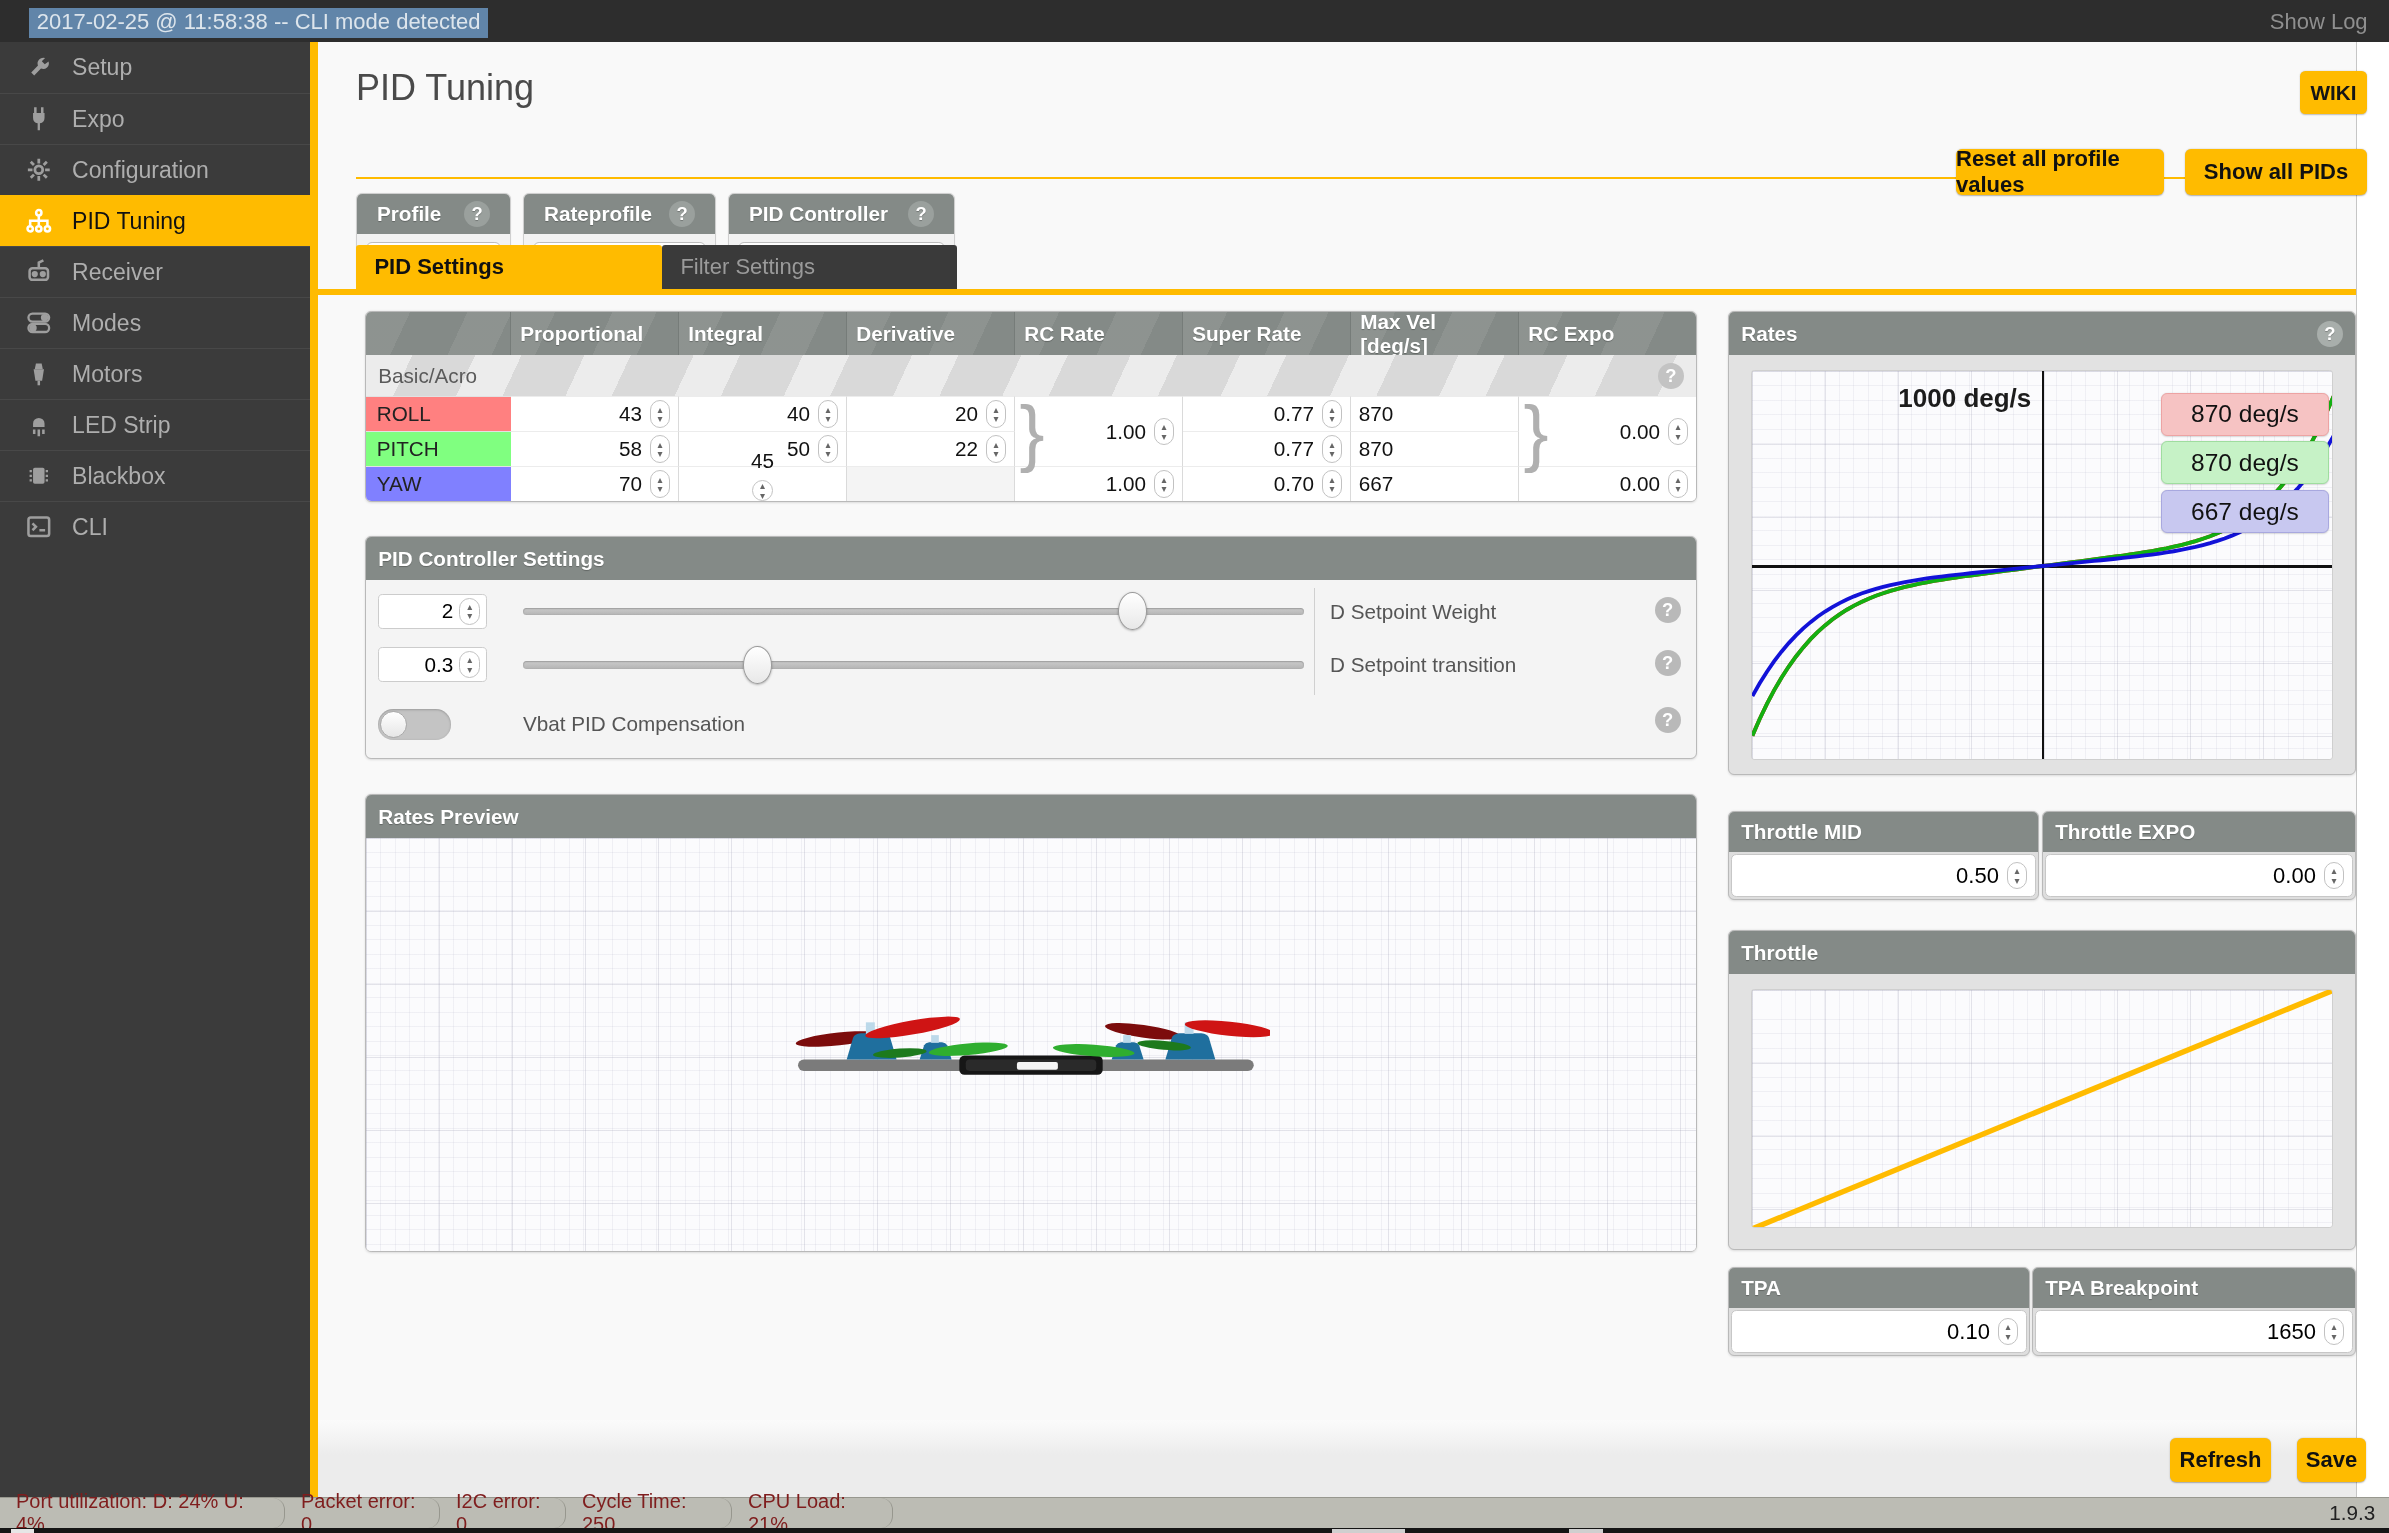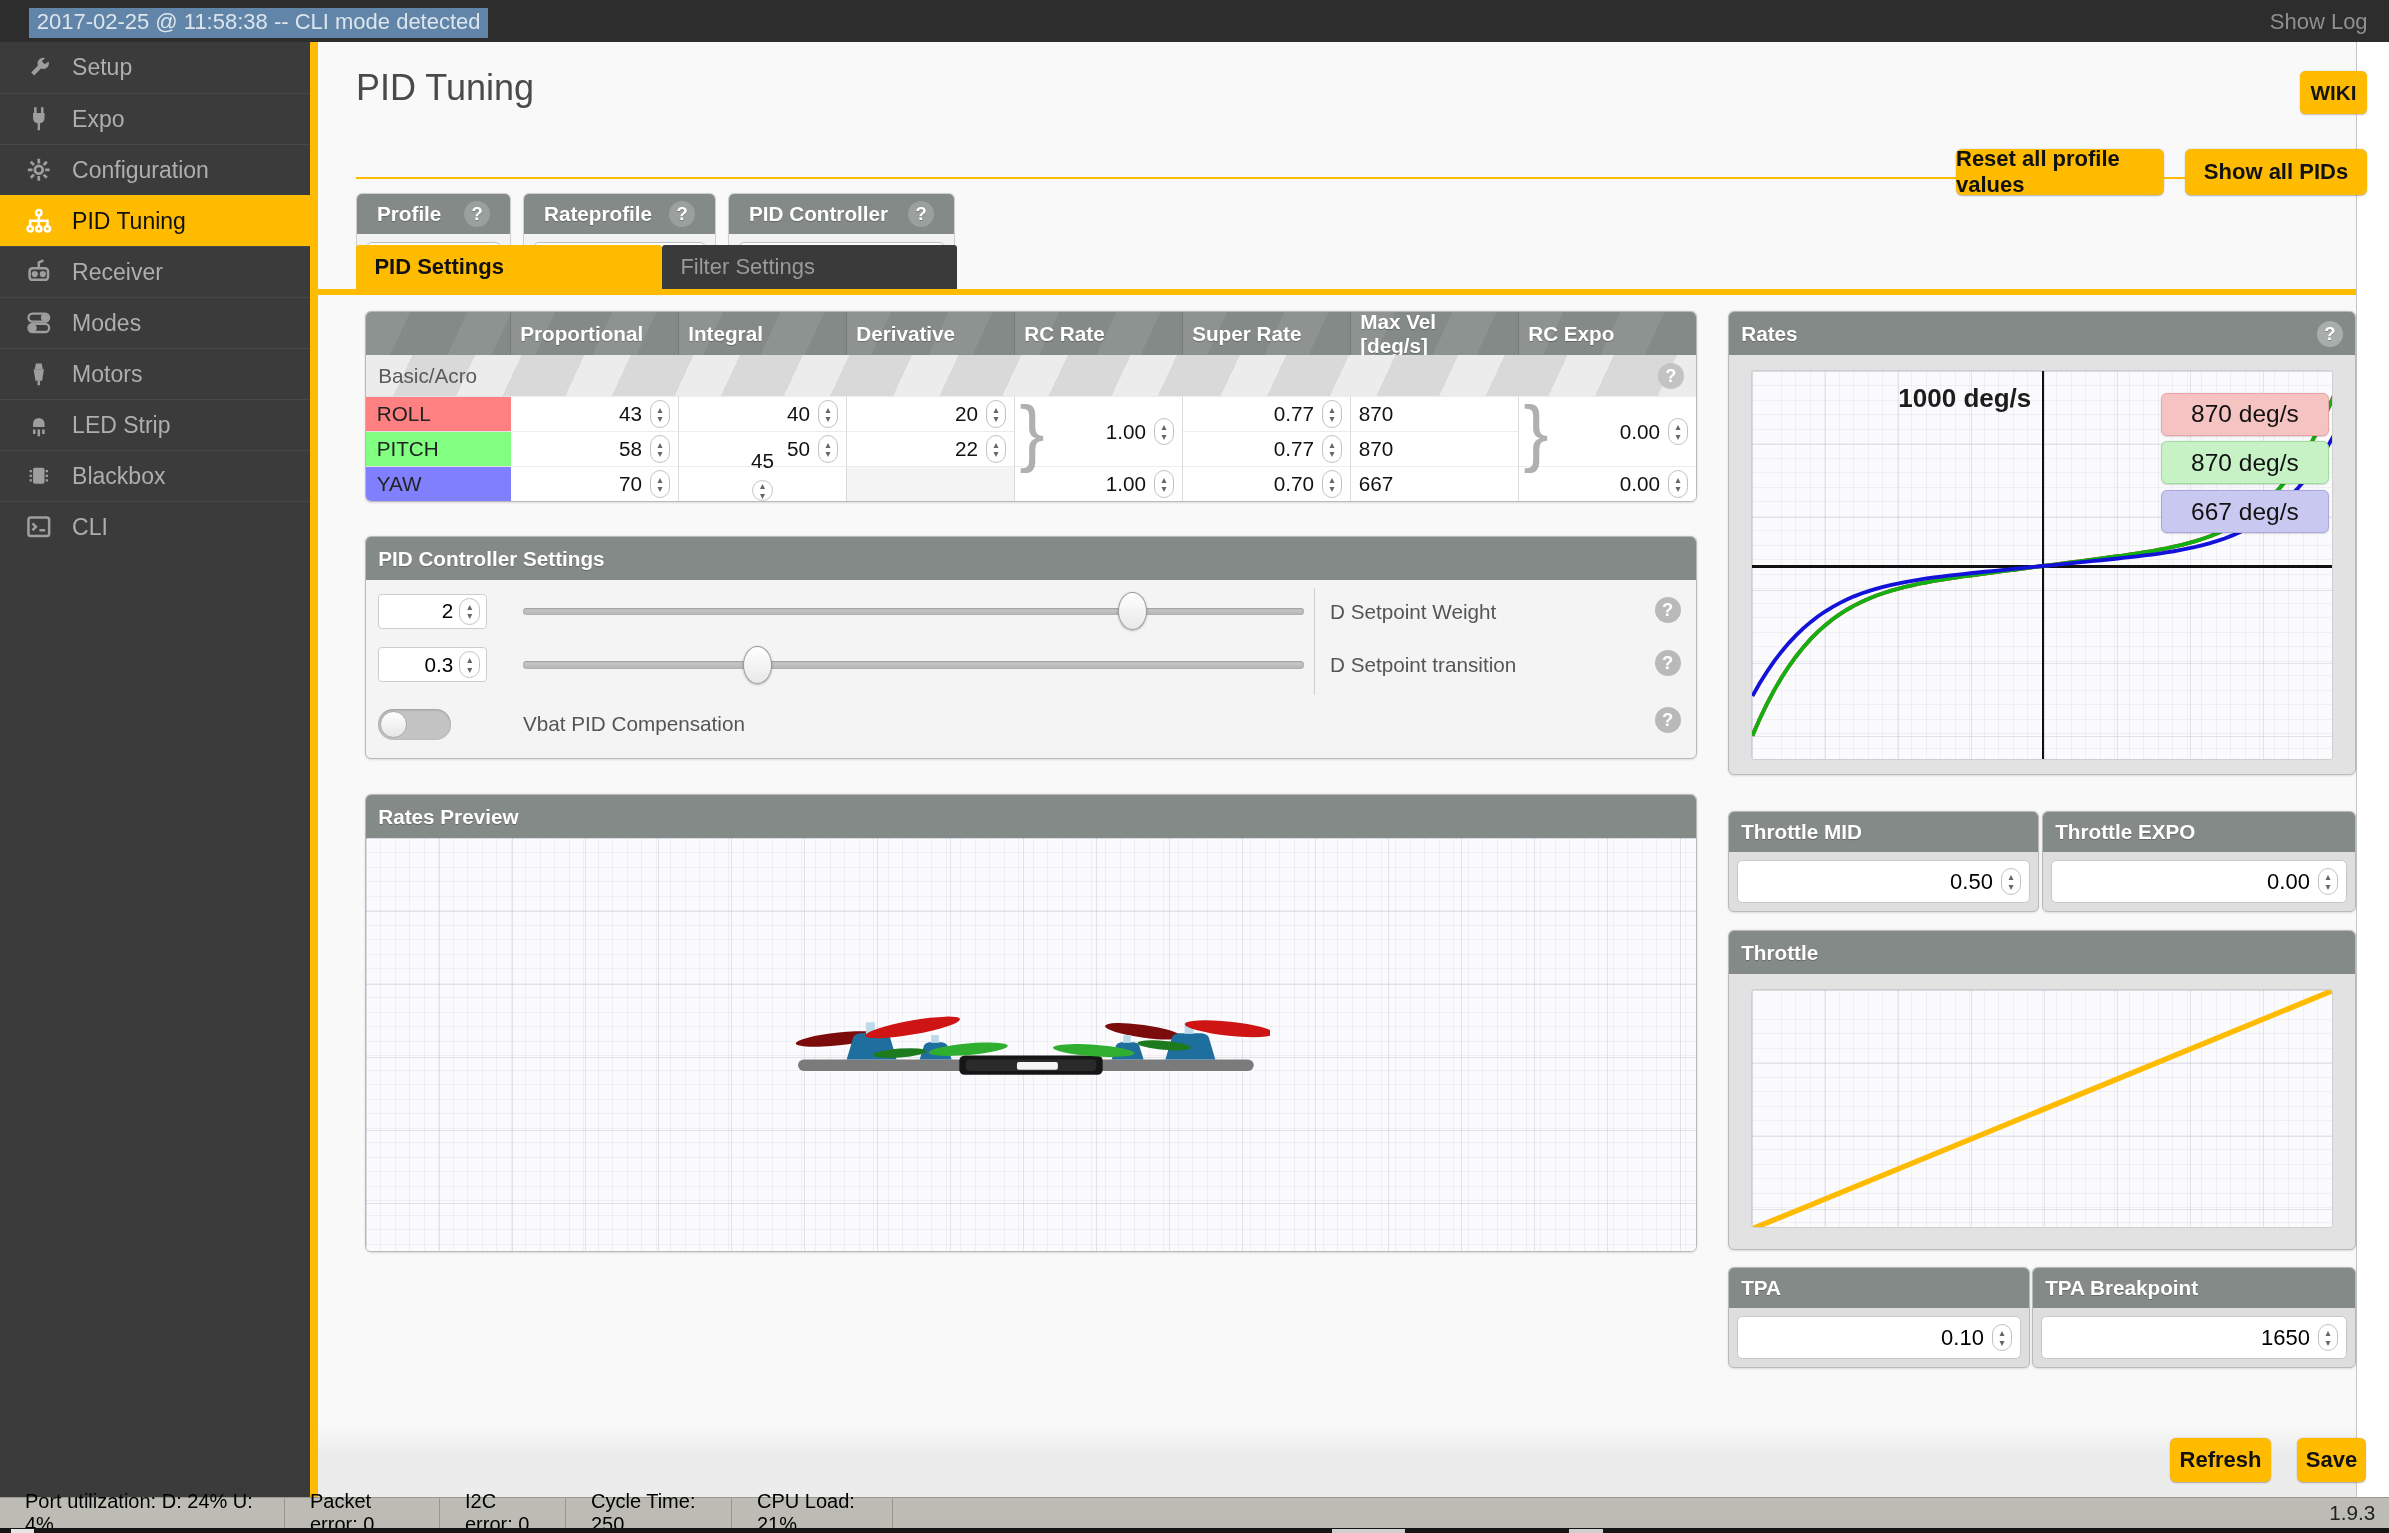--- a/index.html
+++ b/index.html
@@ -87,32 +87,32 @@
   
   .rates-panel { position:absolute; left:1410px; top:269px; width:628px; height:464px; border:0.8px solid #b9b9b9; border-radius:6.1px; background:#e2e2e2; overflow:hidden; box-shadow:0 0.8px 2.3px rgba(0,0,0,.12); }
   .chart-wrap { position:relative; margin:15.3px auto 0 auto; width:582px; height:390px; border:0.8px solid #cfcfcf; border-radius:3.1px; overflow:hidden; }
   .axis-v { position:absolute; left:50%; top:0; width:2.3px; height:100%; background:#111; }
   .axis-h { position:absolute; left:0; top:50%; width:100%; height:2.3px; background:#111; }
   .axis-max { position:absolute; left:0; top:12.2px; width:calc(50% - 10.7px); text-align:right; font-size:26px; font-weight:bold; color:#1c1c1c; }
   .callout { position:absolute; right:3.1px; width:168px; height:43px; border-radius:6.1px; display:flex; align-items:center; justify-content:center; font-size:24.5px; color:#111; box-shadow:0 0.8px 1.5px rgba(0,0,0,.15); }
   .callout:after { content:""; position:absolute; right:-12.2px; top:10.7px; border-left:13.8px solid inherit; border-top:10.7px solid transparent; border-bottom:10.7px solid transparent; }
 
   .small-panel { position:absolute; border:0.8px solid #b9b9b9; border-radius:6.1px; overflow:hidden; background:#dedede; box-shadow:0 0.8px 2.3px rgba(0,0,0,.12); }
-  .small-body { padding:8px; }
+  .small-body { padding:2px; }
   .field { background:#fff; border:0.8px solid #c7c7c7; border-radius:5.4px; height:43px; display:flex; align-items:center; justify-content:flex-end; gap:7.7px; padding:0 7.7px; font-size:22px; }
 
   .throttle-panel { position:absolute; left:1410px; top:888px; width:628px; height:320px; border:0.8px solid #b9b9b9; border-radius:6.1px; background:#e2e2e2; overflow:hidden; box-shadow:0 0.8px 2.3px rgba(0,0,0,.12); }
   .throttle-chart { position:relative; margin:15.3px auto 0 auto; width:582px; height:239px; border:0.8px solid #cfcfcf; border-radius:3.1px; overflow:hidden; }
 
   
   .footer { position:absolute; left:0; top:1378px; width:2038px; height:77px; background:linear-gradient(180deg,#fbfbfb 0%, #ececec 45%, #ececec 100%); }
   .refresh-btn { position:absolute; left:1852px; top:18.4px; width:101px; height:44px; font-size:22px; }
   .save-btn { position:absolute; left:1979px; top:18.4px; width:69px; height:44px; font-size:22px; }
   .statusbar { position:absolute; left:0; top:1497px; width:2389px; height:31px; background:#bcbcb4; border-top:0.8px solid #98988f; display:flex; align-items:stretch; }
-  .stat { display:flex; align-items:center; justify-content:center; font-size:20px; color:#000000; border-right:1.5px solid #97978e; padding:0 25px; }
+  .stat { display:flex; align-items:center; justify-content:center; font-size:20px; color:#7f1d1d; border-right:1.5px solid #97978e; padding:0 16px;border-radius:12px; }
   .stat-version { margin-left:auto; display:flex; align-items:center; font-size:20.7px; color:#222; padding-right:13.8px; }
   .bottom-strip { position:absolute; left:0; top:1528px; width:2389px; height:6.1px; background:#151515; overflow:hidden; }
   .frag { position:absolute; top:0.8px; height:3.8px; background:#cfcfcf; }
 </style>
 </head>
 <body>
 
 <div class="topbar">
   <span class="log-line">2017-02-25 @ 11:58:38 -- CLI mode detected</span>
   <span class="show-log">Show Log</span>

